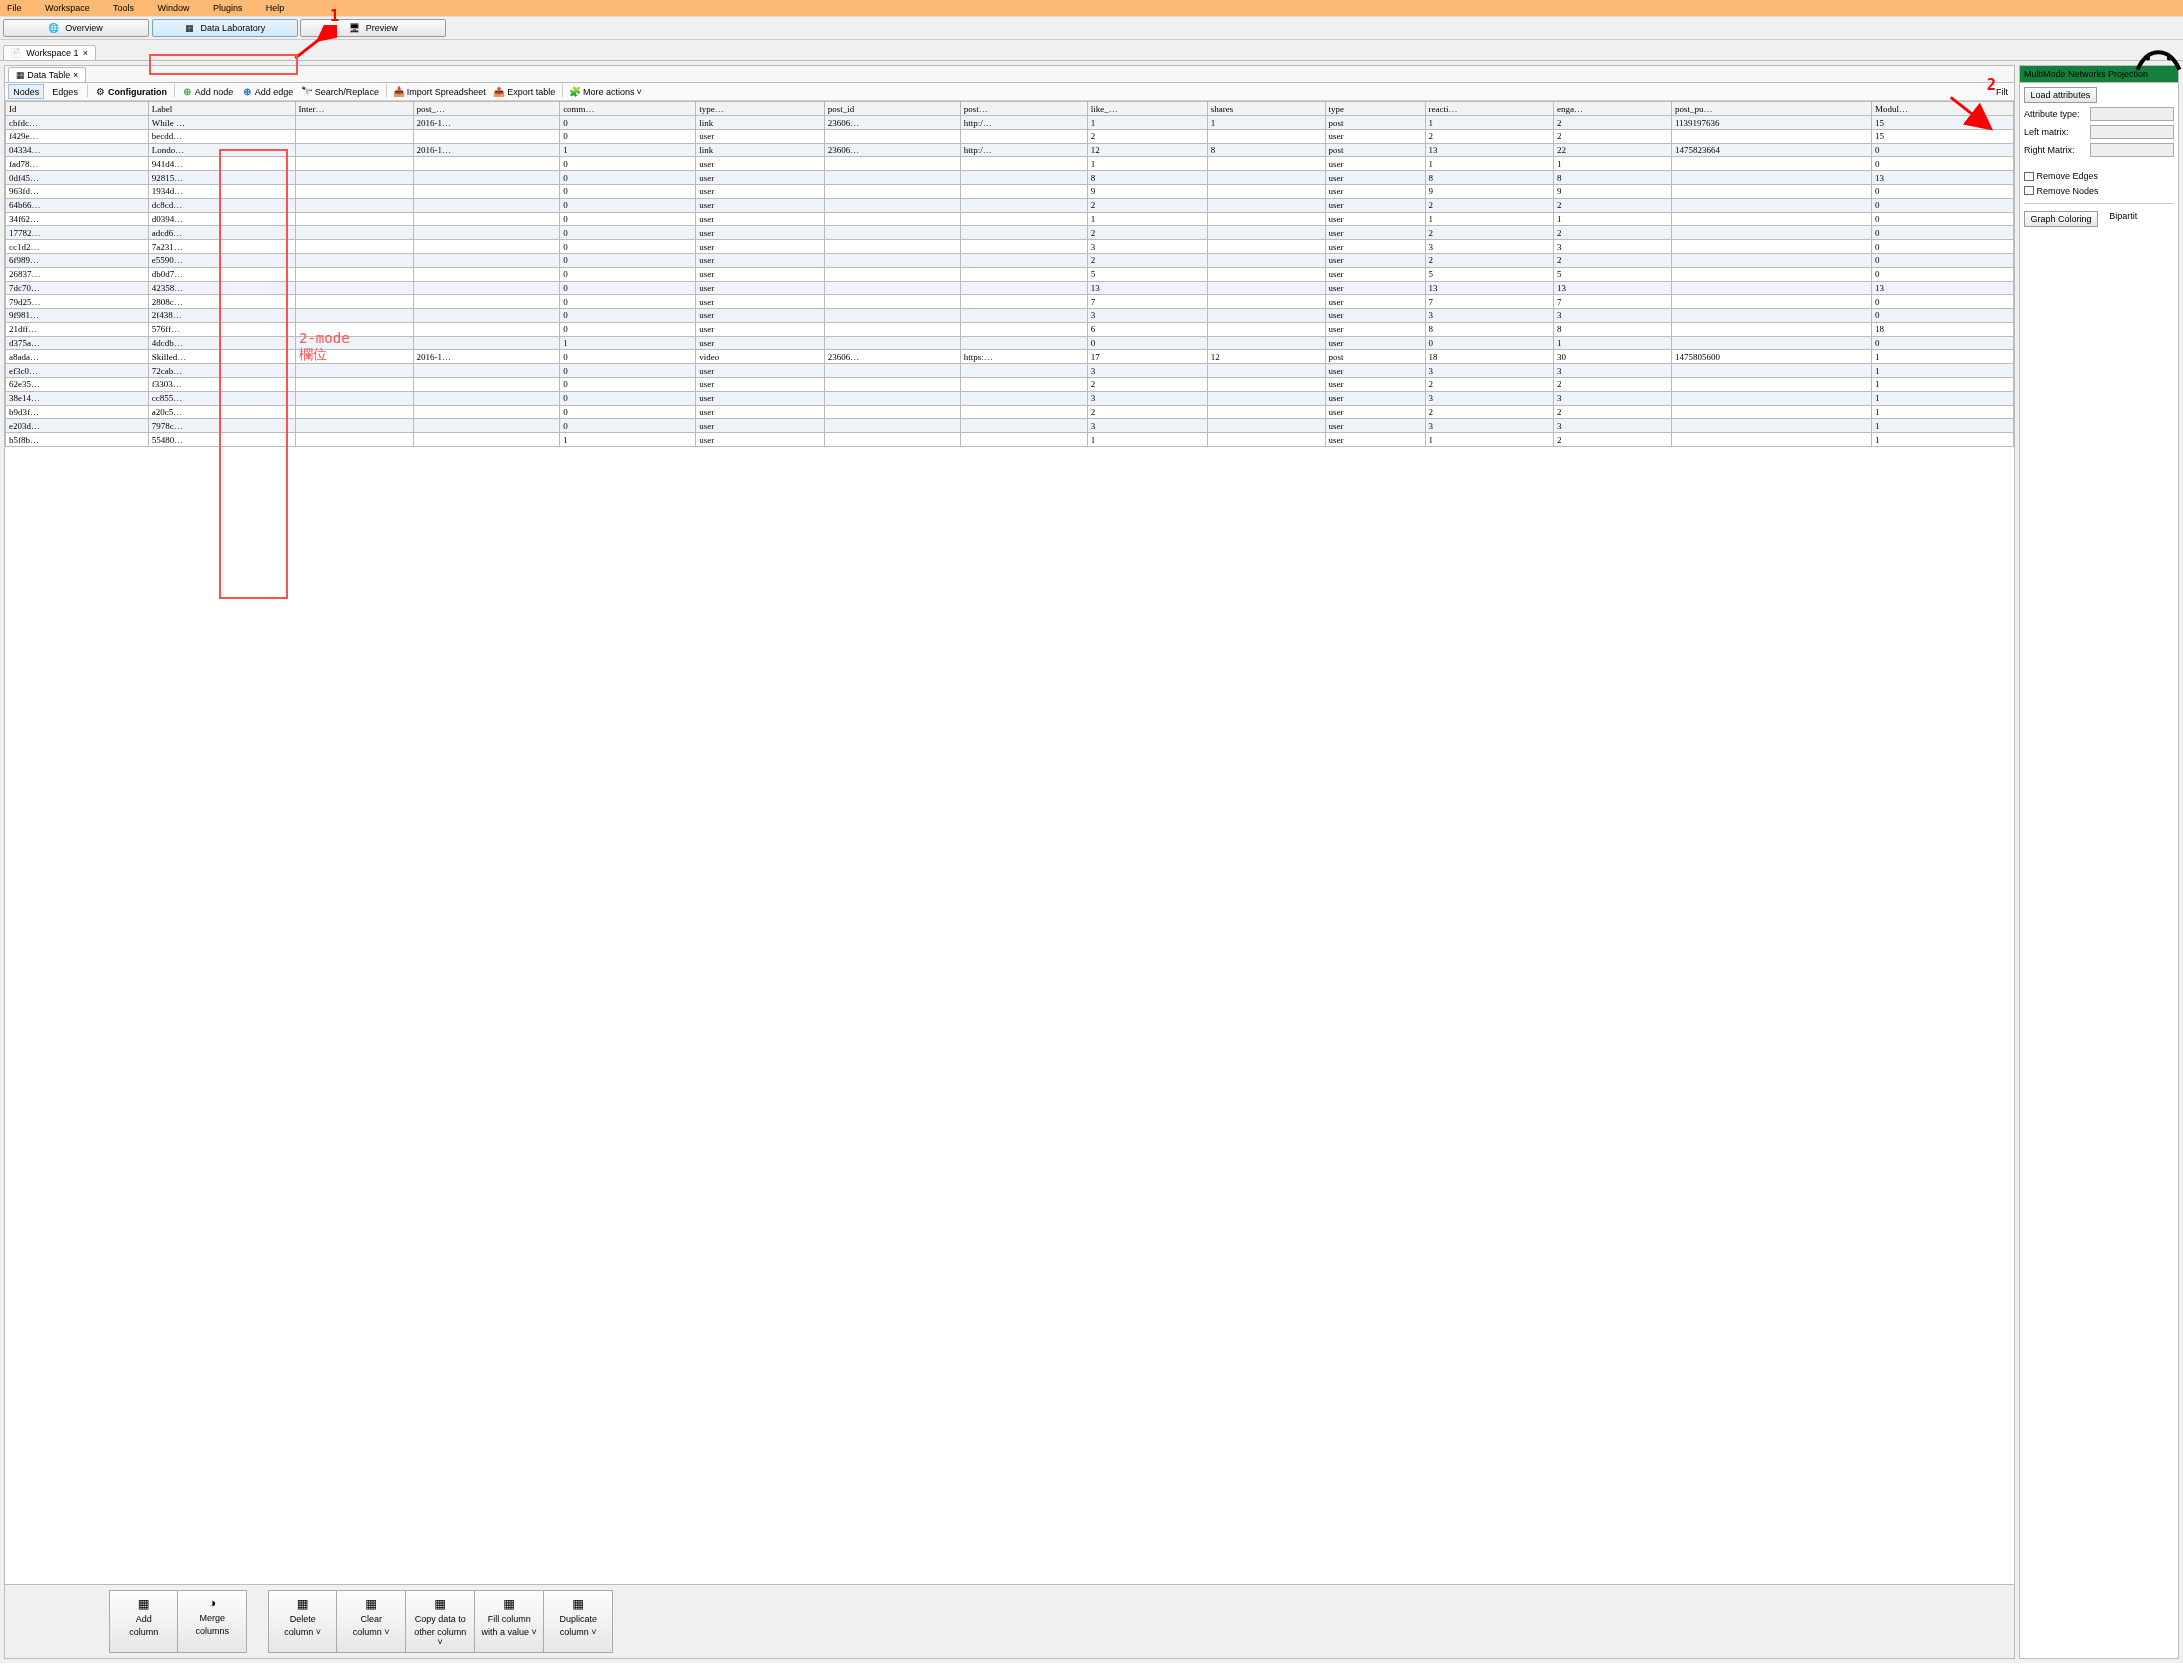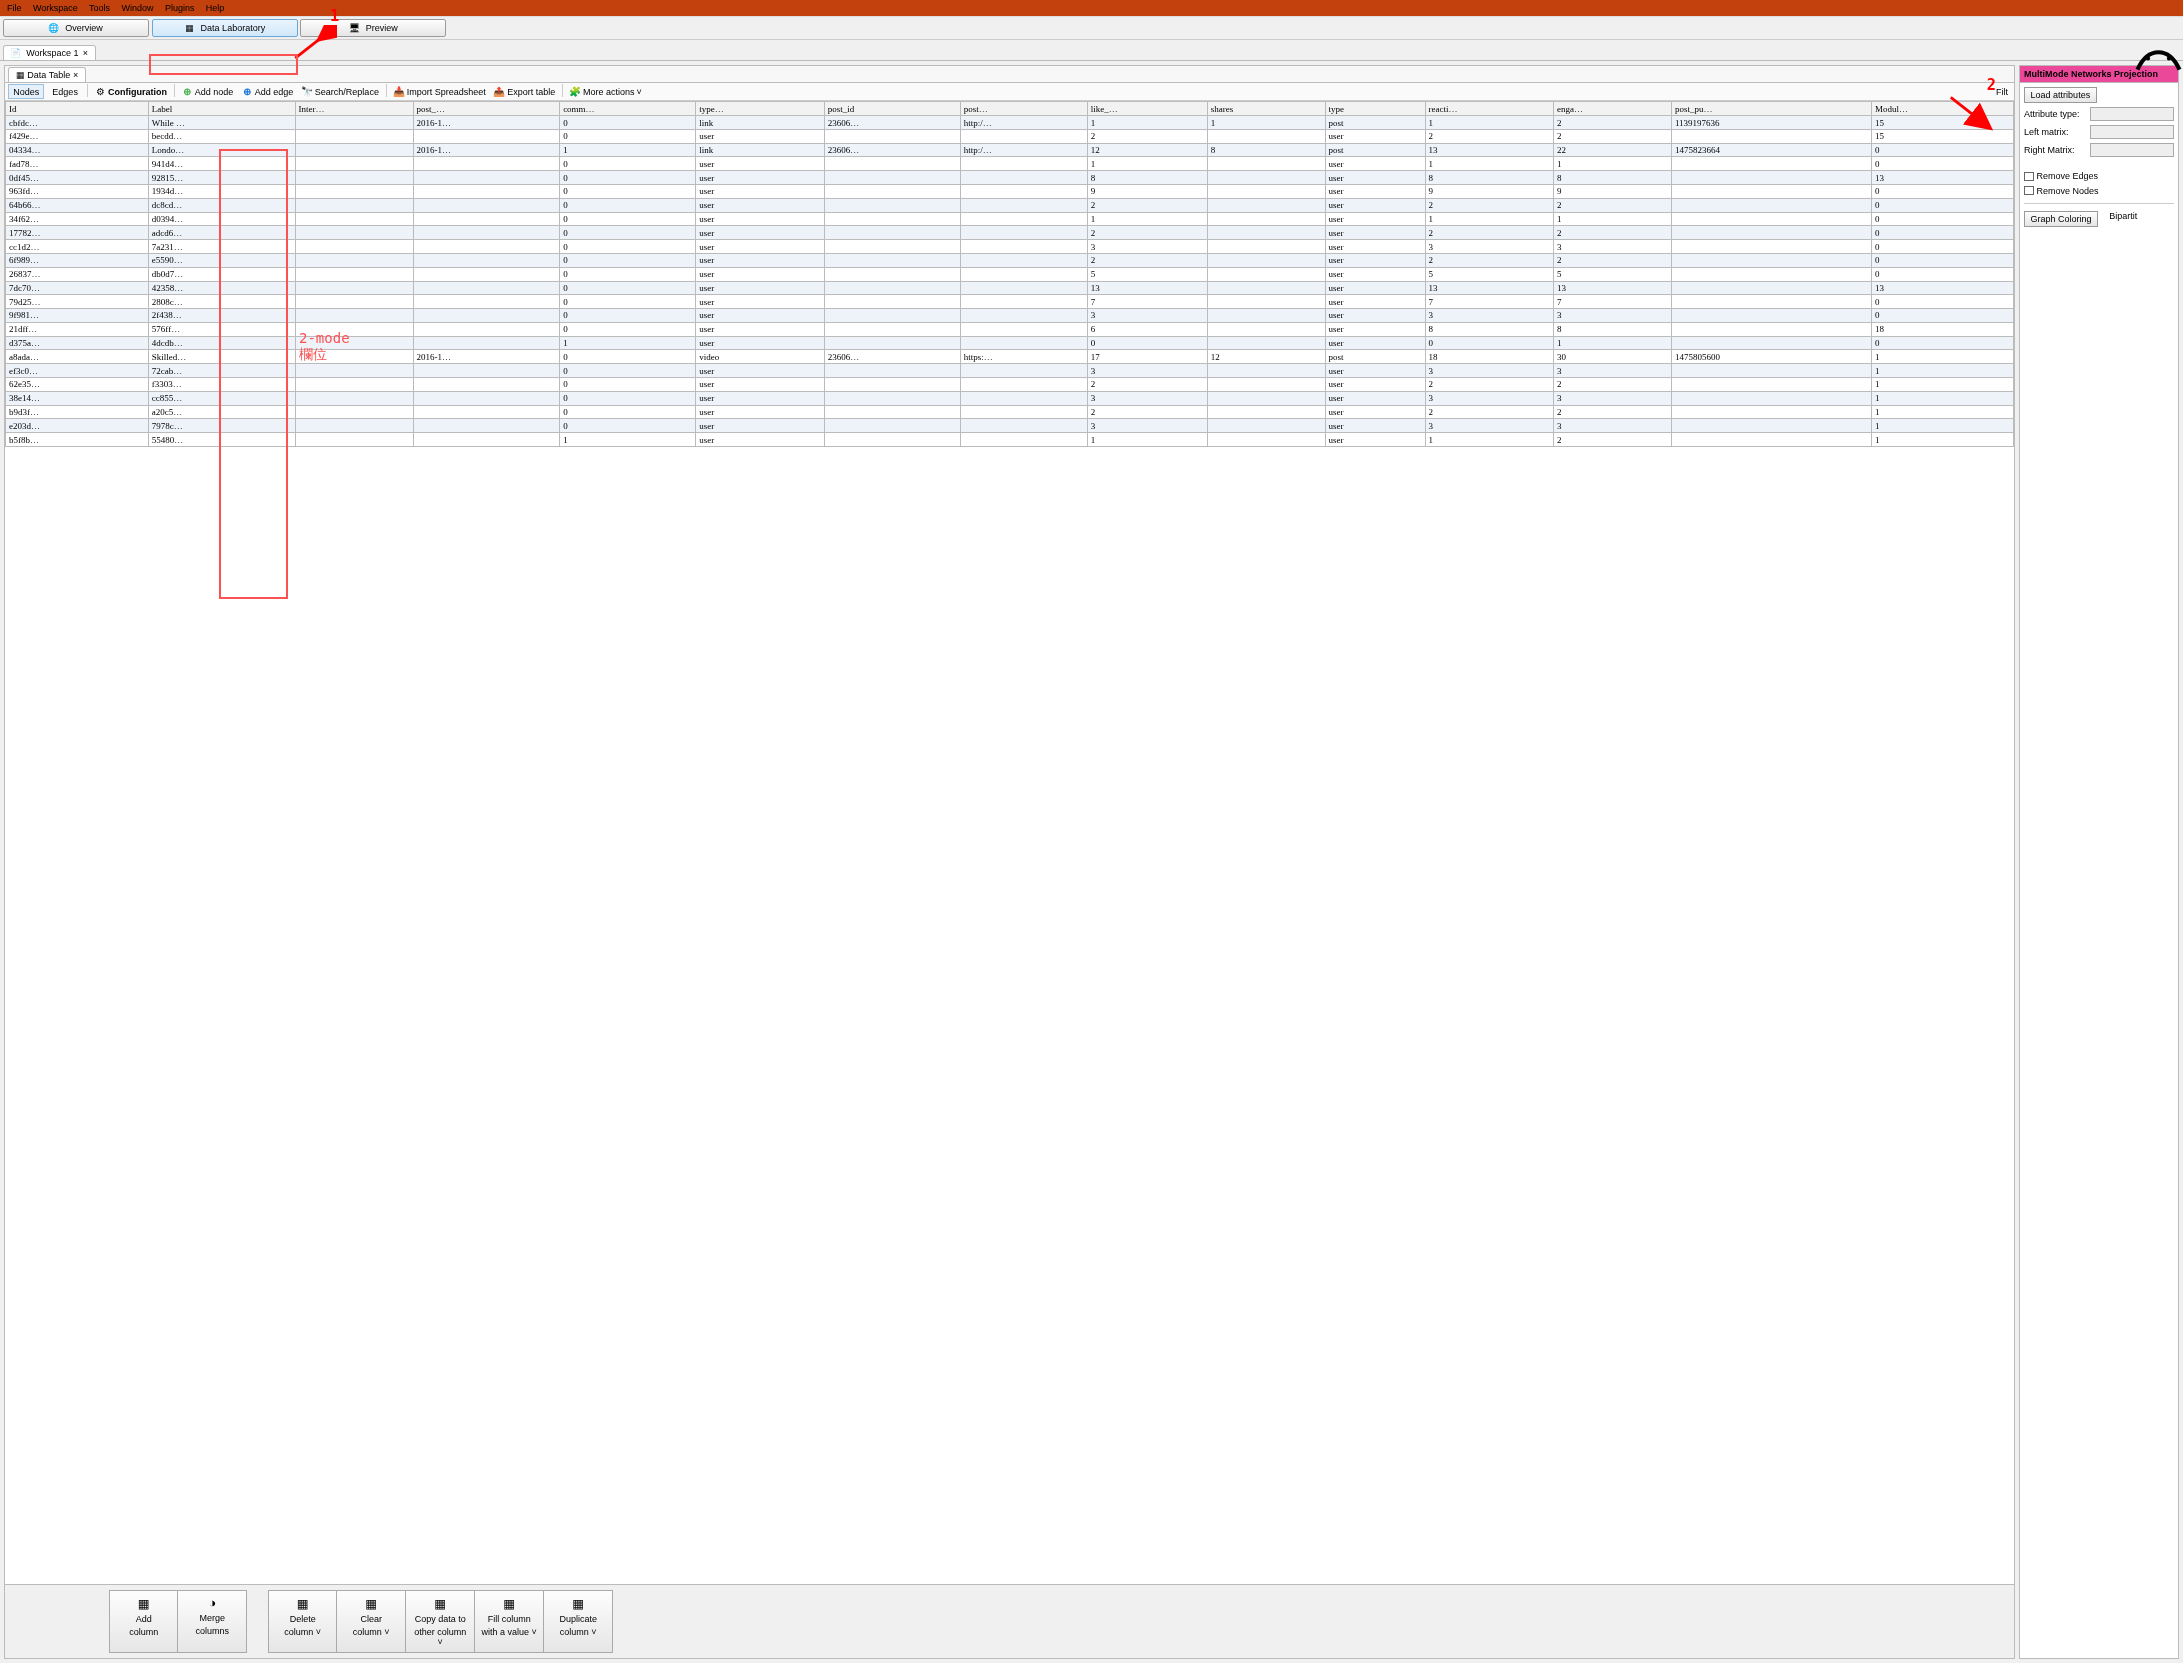--- a/index.html
+++ b/index.html
@@ -7,22 +7,22 @@
     margin: 0;
     font-family: sans-serif;
     font-size: 9px;
     background: #fff;
     color: #000;
     overflow: hidden;
   }
   .menu-bar {
     padding: 1.4px 2.8px;
     display: flex;
-    gap: 3px;
-    background: #c2410c;
+    gap: 15px;
+    background: #fdba74;
   }
   .menu-item {
     padding: 1.4px 4.2px;
     cursor: pointer;
   }
   .toolbar-main {
     display: flex;
     gap: 2.8px;
     padding: 2.8px;
     background: #f0f0f0;
@@ -197,23 +197,23 @@
   }
   .right-panel {
     width: 160px;
     margin: 4.2px 4.2px 4.2px 0;
     border: 0.7px solid #bbb;
     background: #fff;
     display: flex;
     flex-direction: column;
   }
   .rp-title {
-    font-weight: bold;
+    font-weight: normal;
     padding: 2.8px 4.2px;
-    background: #ec4899;
+    background: #15803d;
     border-bottom: 0.7px solid #bbb;
     white-space: nowrap;
     overflow: hidden;
   }
   .rp-body { padding: 4.2px; font-size: 9px; }
   .rp-btn {
     padding: 2.1px 5.6px;
     background: linear-gradient(#fdfdfd,#e6e6e6);
     border: 0.7px solid #999;
     cursor: pointer;

